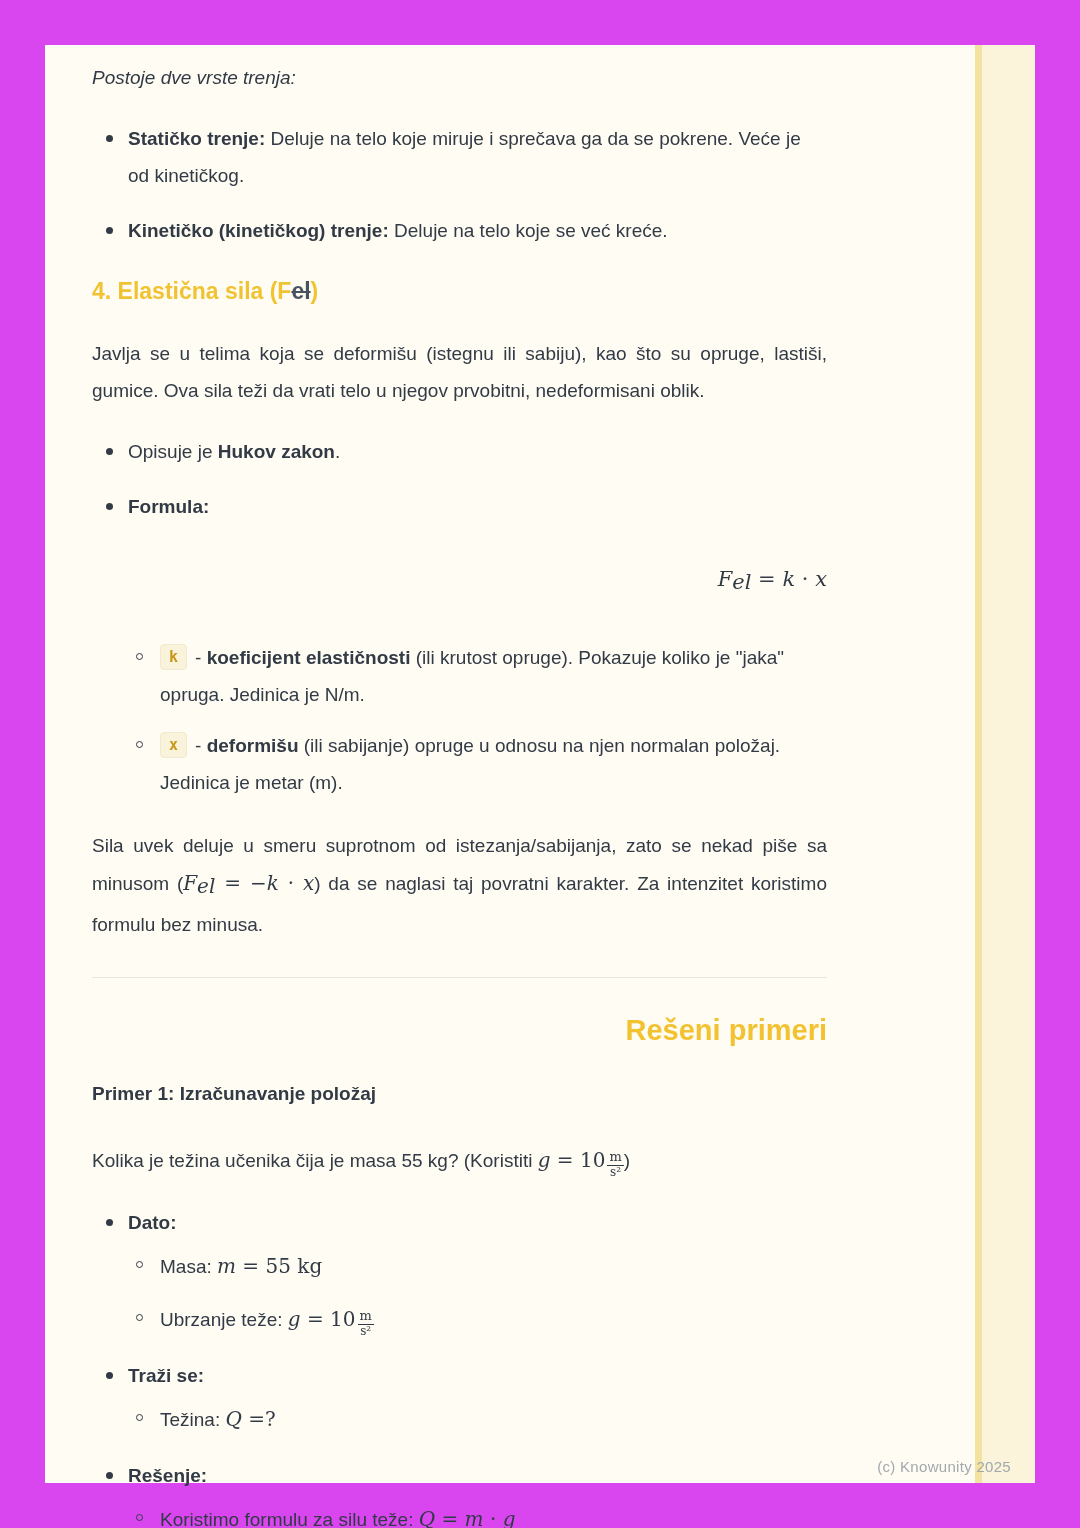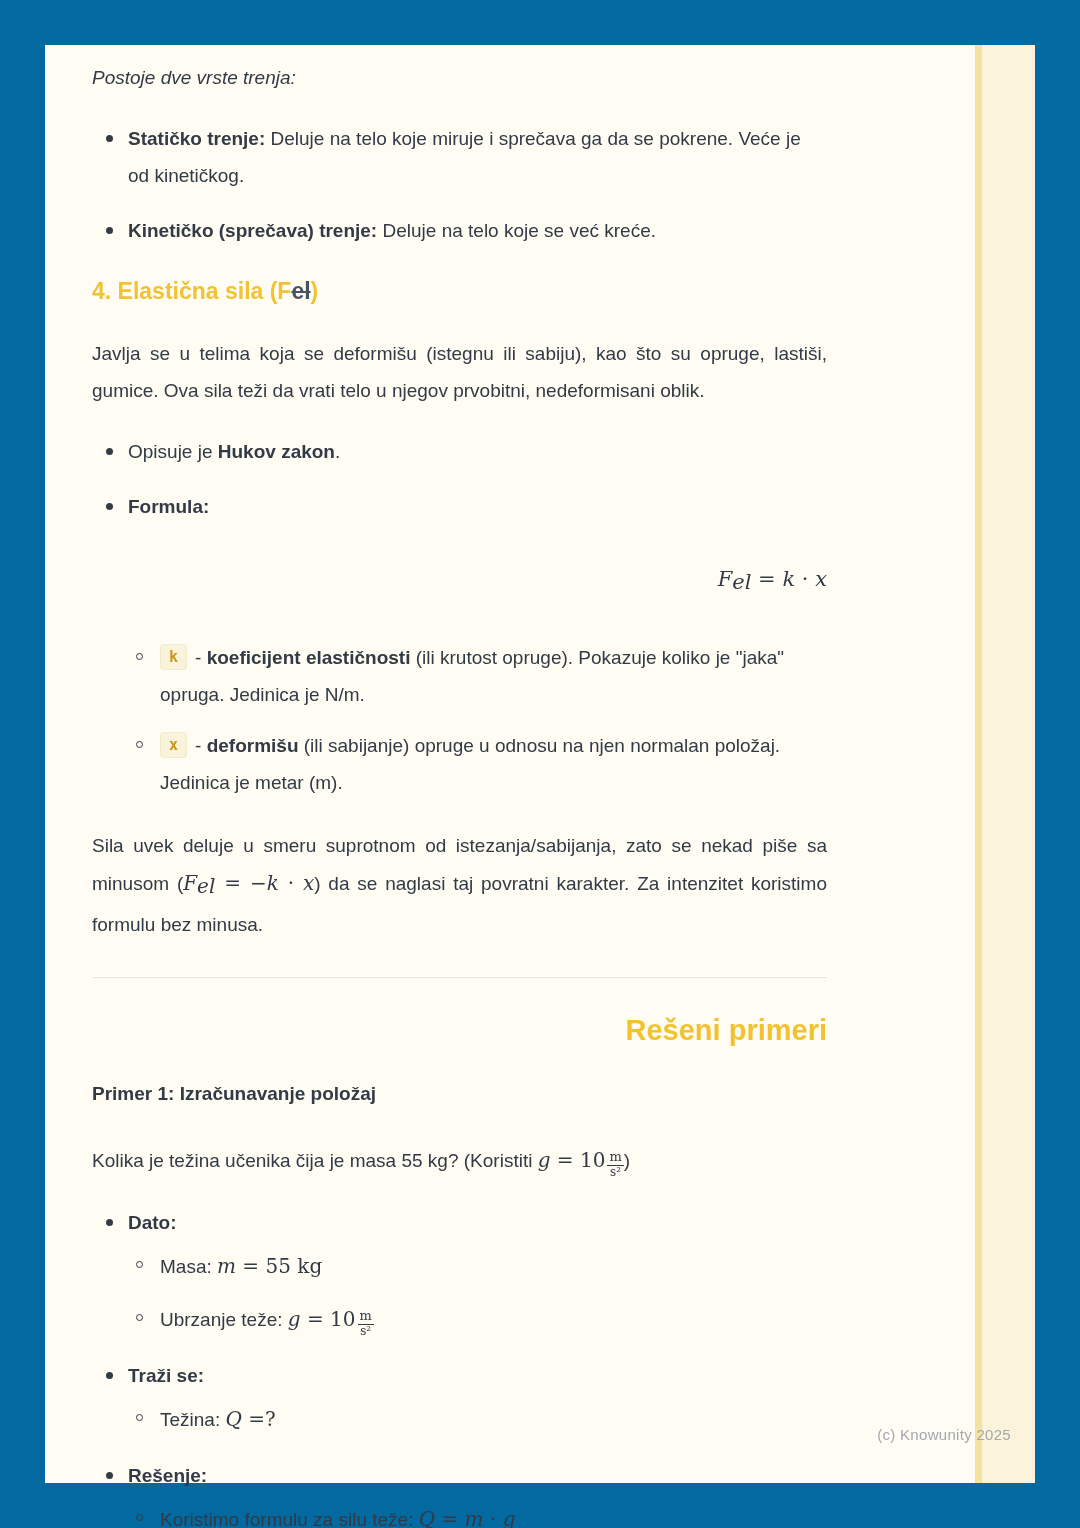--- a/index.html
+++ b/index.html
@@ -1,21 +1,21 @@
 <!DOCTYPE html>
 <html><head>
 <meta charset="utf-8">
 <style>
   html,body{margin:0;padding:0;}
   body{
     width:1080px;height:1528px;position:relative;background:#ffffff;
     font-family:"Liberation Sans",sans-serif;color:#323A46;
     -webkit-font-smoothing:antialiased;
   }
-  .canvas{position:absolute;inset:0;background:#0369a1;overflow:hidden;}
+  .canvas{position:absolute;inset:0;background:#d946ef;overflow:hidden;}
   .card{
     position:absolute;left:45px;top:45px;width:990px;height:1438px;
     background:#FFFDF3;
   }
   .stripe-band{position:absolute;top:0;right:0;width:53px;height:100%;background:#FBF4DB;}
   .stripe-line{position:absolute;top:0;right:53px;width:7px;height:100%;background:#F2E3A1;}
   .content{
     position:relative;margin-left:47px;padding-top:14px;width:735px;
     font-size:19px;line-height:1.95;
   }
@@ -63,42 +63,42 @@
   .frac{
     display:inline-block;vertical-align:-9px;text-align:center;line-height:1.1;
     font-family:"DejaVu Serif","Liberation Serif",serif;margin-left:2px;
   }
   .frac .num{display:block;font-size:13px;border-bottom:1px solid #323A46;padding:0 2px;}
   .frac .den{display:block;font-size:12px;}
 
   hr.divider{border:none;border-top:1px solid #E7E7E2;margin:34px 0 0 0;}
 
   .footer{
-    position:absolute;right:24px;bottom:40px;z-index:5;
+    position:absolute;right:24px;bottom:8px;z-index:5;
     font-size:15px;color:#A3A7AE;letter-spacing:.3px;
   }
 </style>
 </head>
 <body>
 
 <div class="canvas">
   <div class="card">
     <div class="stripe-band"></div>
     <div class="stripe-line"></div>
 
     <div class="content">
 
       <p class="italic">Postoje dve vrste trenja:</p>
 
       <ul>
         <li class="l1">
           <b>Statičko trenje:</b><span> Deluje na telo koje miruje i sprečava ga da se pokrene. Veće je od kinetičkog.</span>
         </li>
         <li class="l1">
-          <b>Kinetičko (sprečava) trenje:</b><span> Deluje na telo koje se već kreće.</span>
+          <b>Kinetičko (kinetičkog) trenje:</b><span> Deluje na telo koje se već kreće.</span>
         </li>
       </ul>
 
       <h3 class="sec"><span>4. Elastična sila (F</span><span class="strike">el</span><span>)</span></h3>
 
       <p class="justify">Javlja se u telima koja se deformišu (istegnu ili sabiju), kao što su opruge, lastiši, gumice. Ova sila teži da vrati telo u njegov prvobitni, nedeformisani oblik.</p>
 
       <ul>
         <li class="l1">
           <span>Opisuje je </span><b>Hukov zakon</b><span>.</span>

